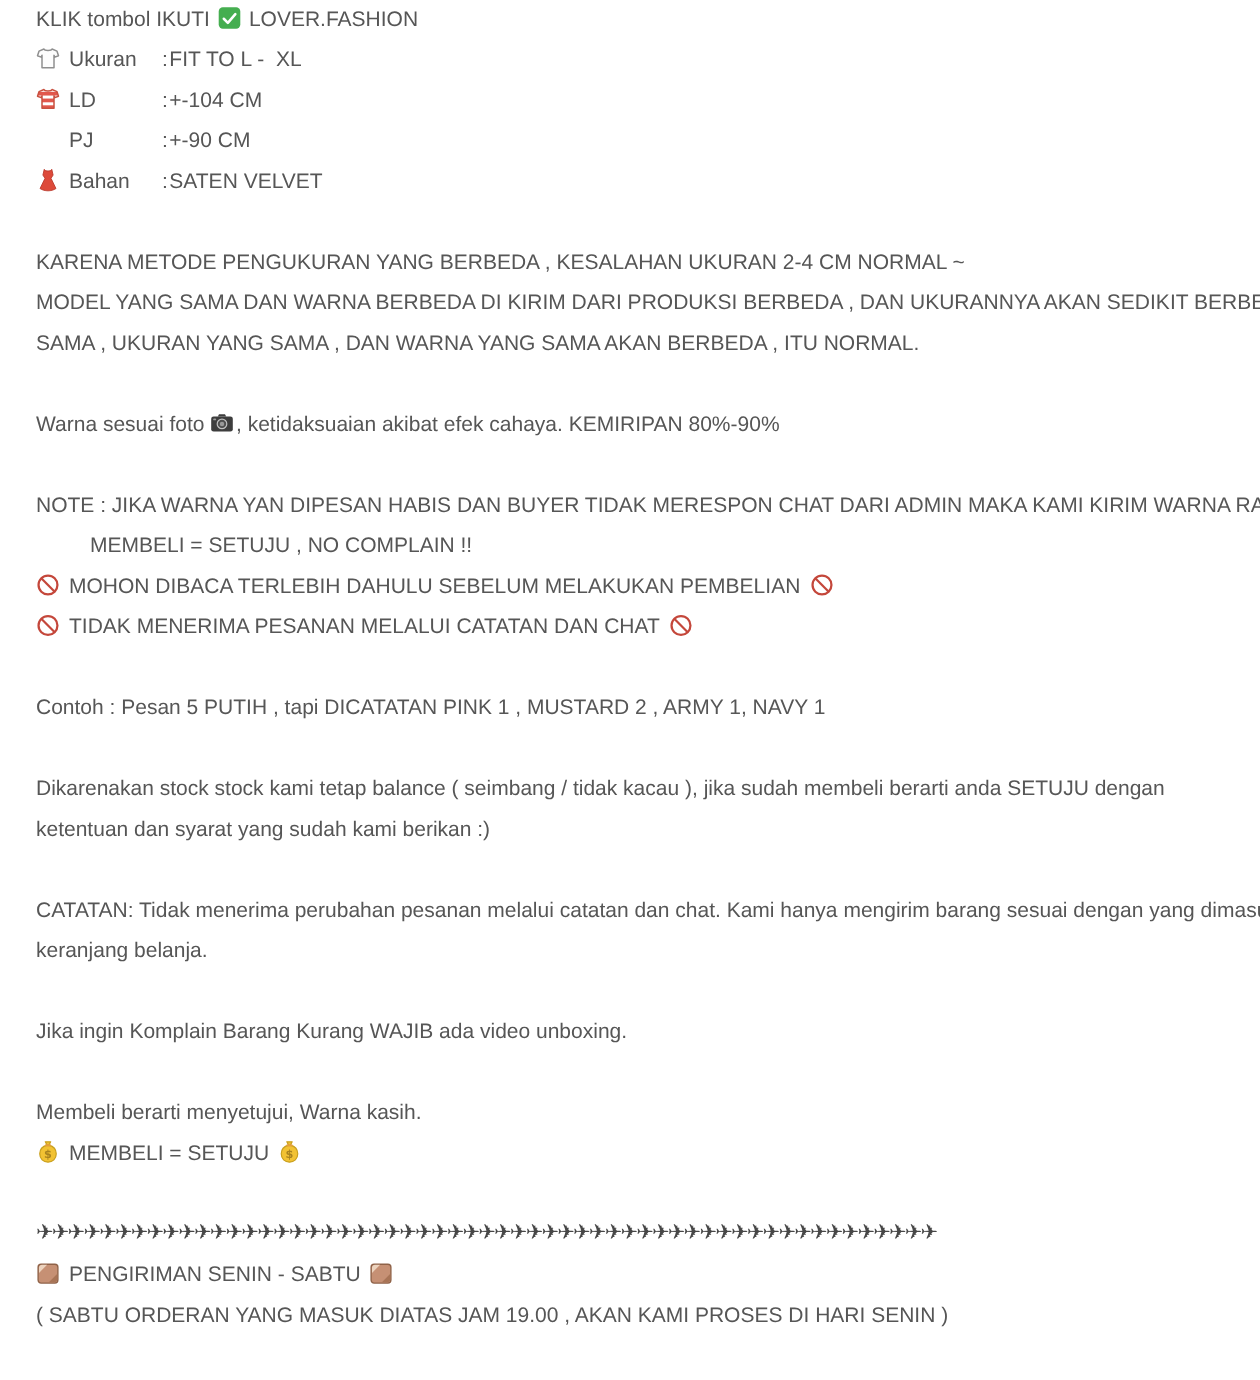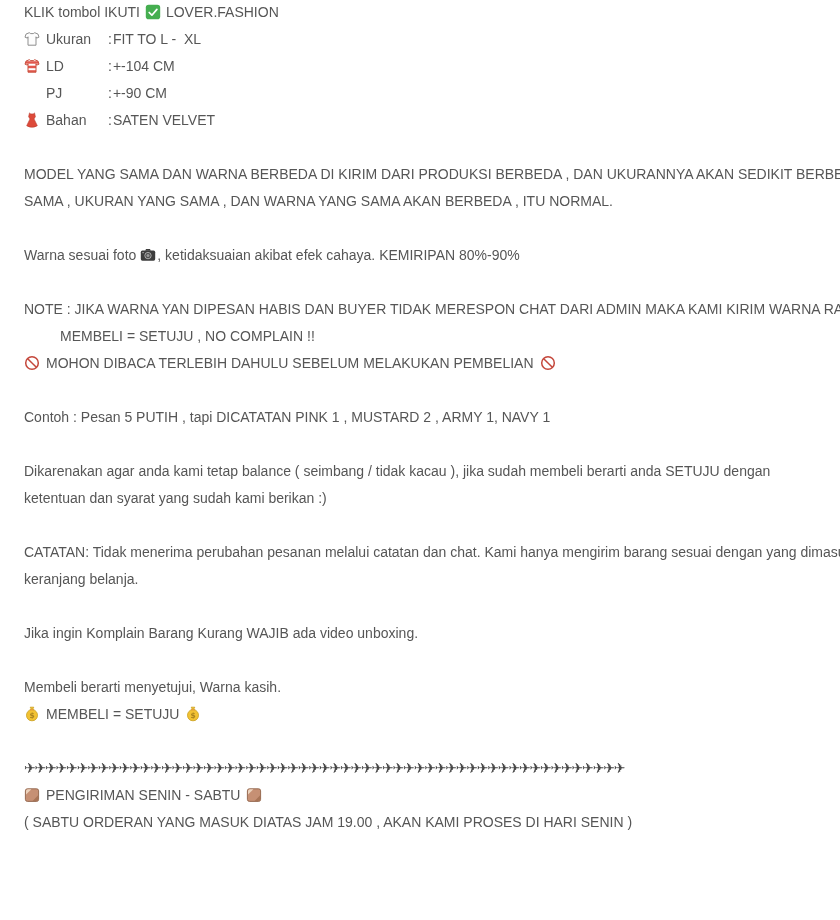--- a/index.html
+++ b/index.html
@@ -112,20 +112,23 @@
         <use href="#i-dress"></use>
       </svg>
     <span class="spec-label">Bahan</span>
     <span>:</span>
     <span class="spec-value">SATEN VELVET</span>
   </div>
 
   <div class="line"></div>
 
   <div class="line">
+    <span>KARENA METODE PENGUKURAN YANG BERBEDA , KESALAHAN UKURAN 2-4 CM NORMAL ~</span>
+  </div>
+  <div class="line">
     <span>MODEL YANG SAMA DAN WARNA BERBEDA DI KIRIM DARI PRODUKSI BERBEDA , DAN UKURANNYA AKAN SEDIKIT BERBEDA ! GAYA YANG</span>
   </div>
   <div class="line">
     <span>SAMA , UKURAN YANG SAMA , DAN WARNA YANG SAMA AKAN BERBEDA , ITU NORMAL.</span>
   </div>
 
   <div class="line"></div>
 
   <div class="line">
     <span>Warna sesuai foto</span>
@@ -145,31 +148,40 @@
   </div>
   <div class="line">
     <svg class="ico ico-gap-r">
         <use href="#i-noentry"></use>
       </svg>
     <span>MOHON DIBACA TERLEBIH DAHULU SEBELUM MELAKUKAN PEMBELIAN</span>
     <svg class="ico ico-gap-l">
         <use href="#i-noentry"></use>
       </svg>
   </div>
+  <div class="line">
+    <svg class="ico ico-gap-r">
+        <use href="#i-noentry"></use>
+      </svg>
+    <span>TIDAK MENERIMA PESANAN MELALUI CATATAN DAN CHAT</span>
+    <svg class="ico ico-gap-l">
+        <use href="#i-noentry"></use>
+      </svg>
+  </div>
 
   <div class="line"></div>
 
   <div class="line">
     <span>Contoh : Pesan 5 PUTIH , tapi DICATATAN PINK 1 , MUSTARD 2 , ARMY 1, NAVY 1</span>
   </div>
 
   <div class="line"></div>
 
   <div class="line">
-    <span>Dikarenakan agar anda kami tetap balance ( seimbang / tidak kacau ), jika sudah membeli berarti anda SETUJU dengan</span>
+    <span>Dikarenakan stock stock kami tetap balance ( seimbang / tidak kacau ), jika sudah membeli berarti anda SETUJU dengan</span>
   </div>
   <div class="line">
     <span>ketentuan dan syarat yang sudah kami berikan :)</span>
   </div>
 
   <div class="line"></div>
 
   <div class="line">
     <span>CATATAN: Tidak menerima perubahan pesanan melalui catatan dan chat. Kami hanya mengirim barang sesuai dengan yang dimasukan ke</span>
   </div>

